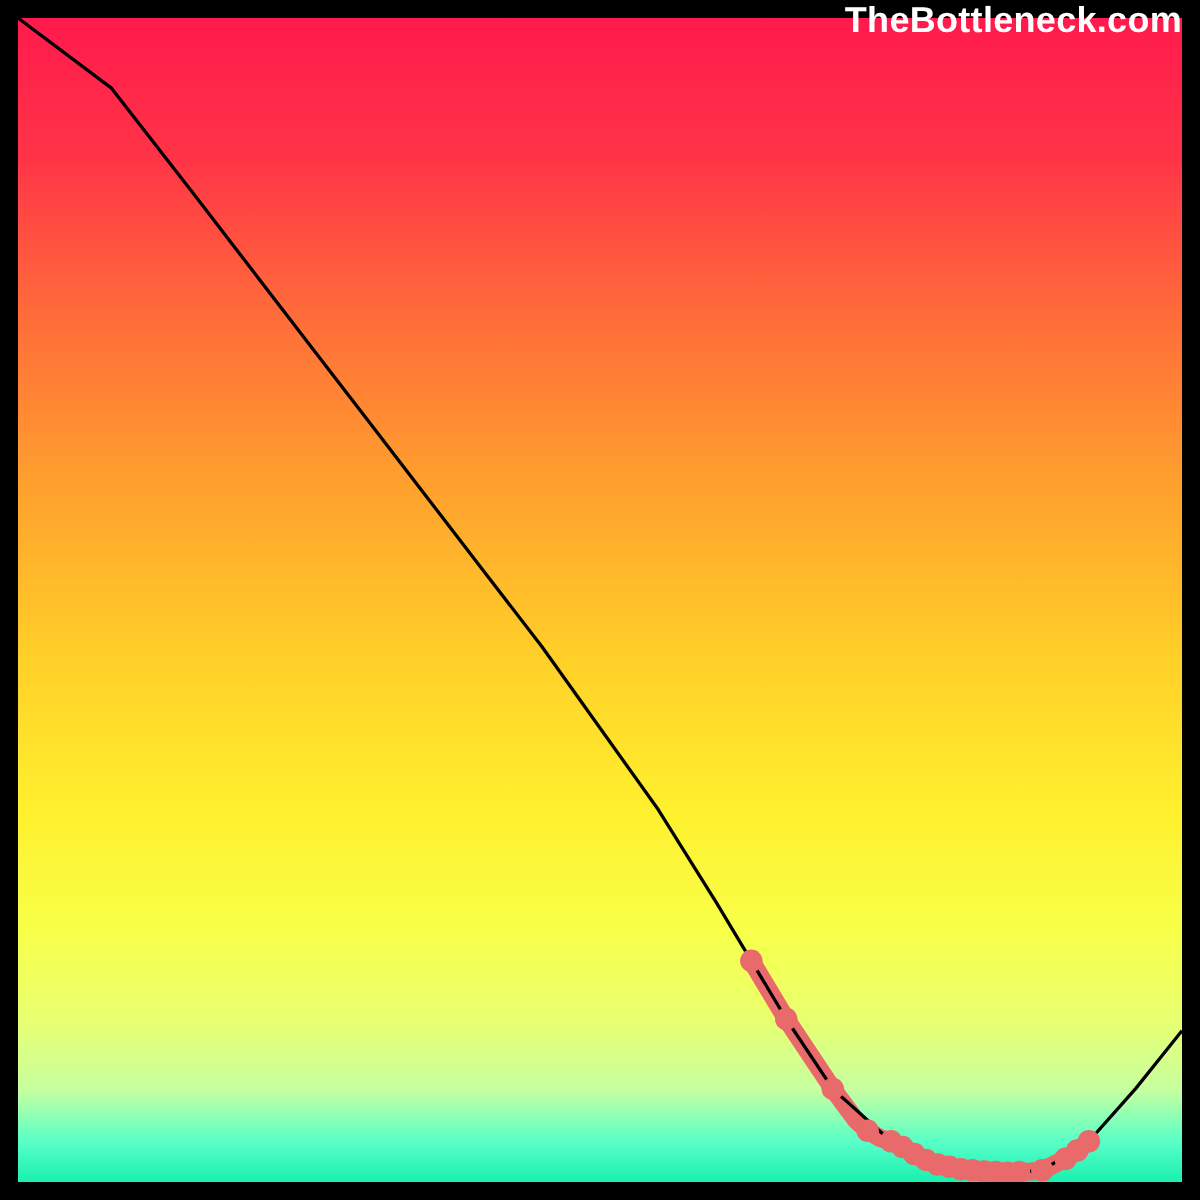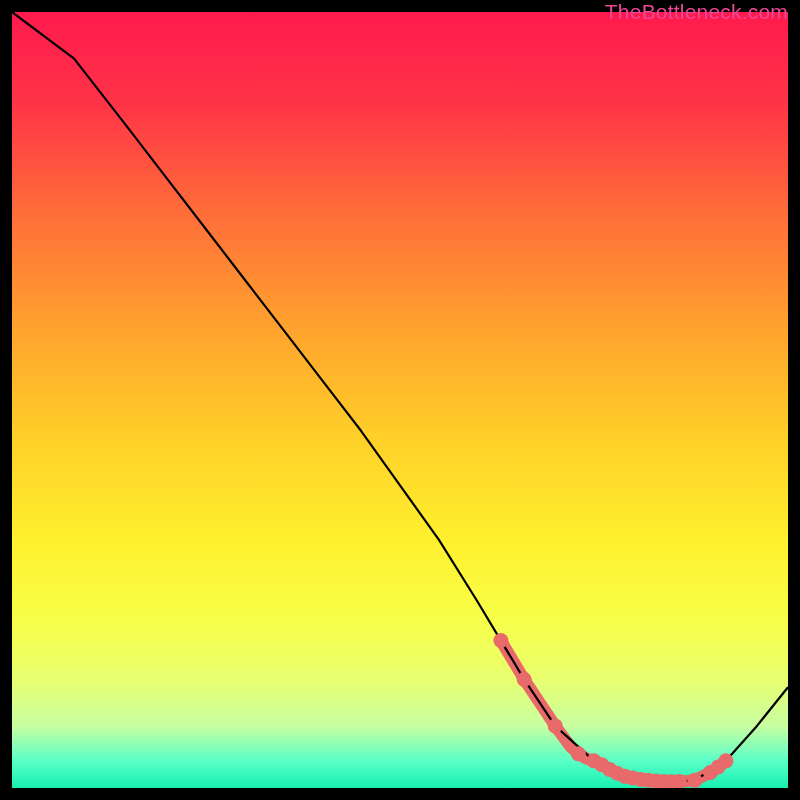--- a/index.html
+++ b/index.html
@@ -16,23 +16,23 @@
     left: 12px;
     top: 12px;
     width: 776px;
     height: 776px;
   }
   .watermark {
     position: absolute;
     top: 0;
     right: 12px;
     font-family: Arial, Helvetica, sans-serif;
-    font-size: 21px;
-    font-weight: normal;
-    color: #ec4899;
+    font-size: 24px;
+    font-weight: bold;
+    color: #ffffff;
     z-index: 10;
     letter-spacing: 0.2px;
   }
   svg {
     display: block;
   }
 </style>
 </head>
 <body>
 

